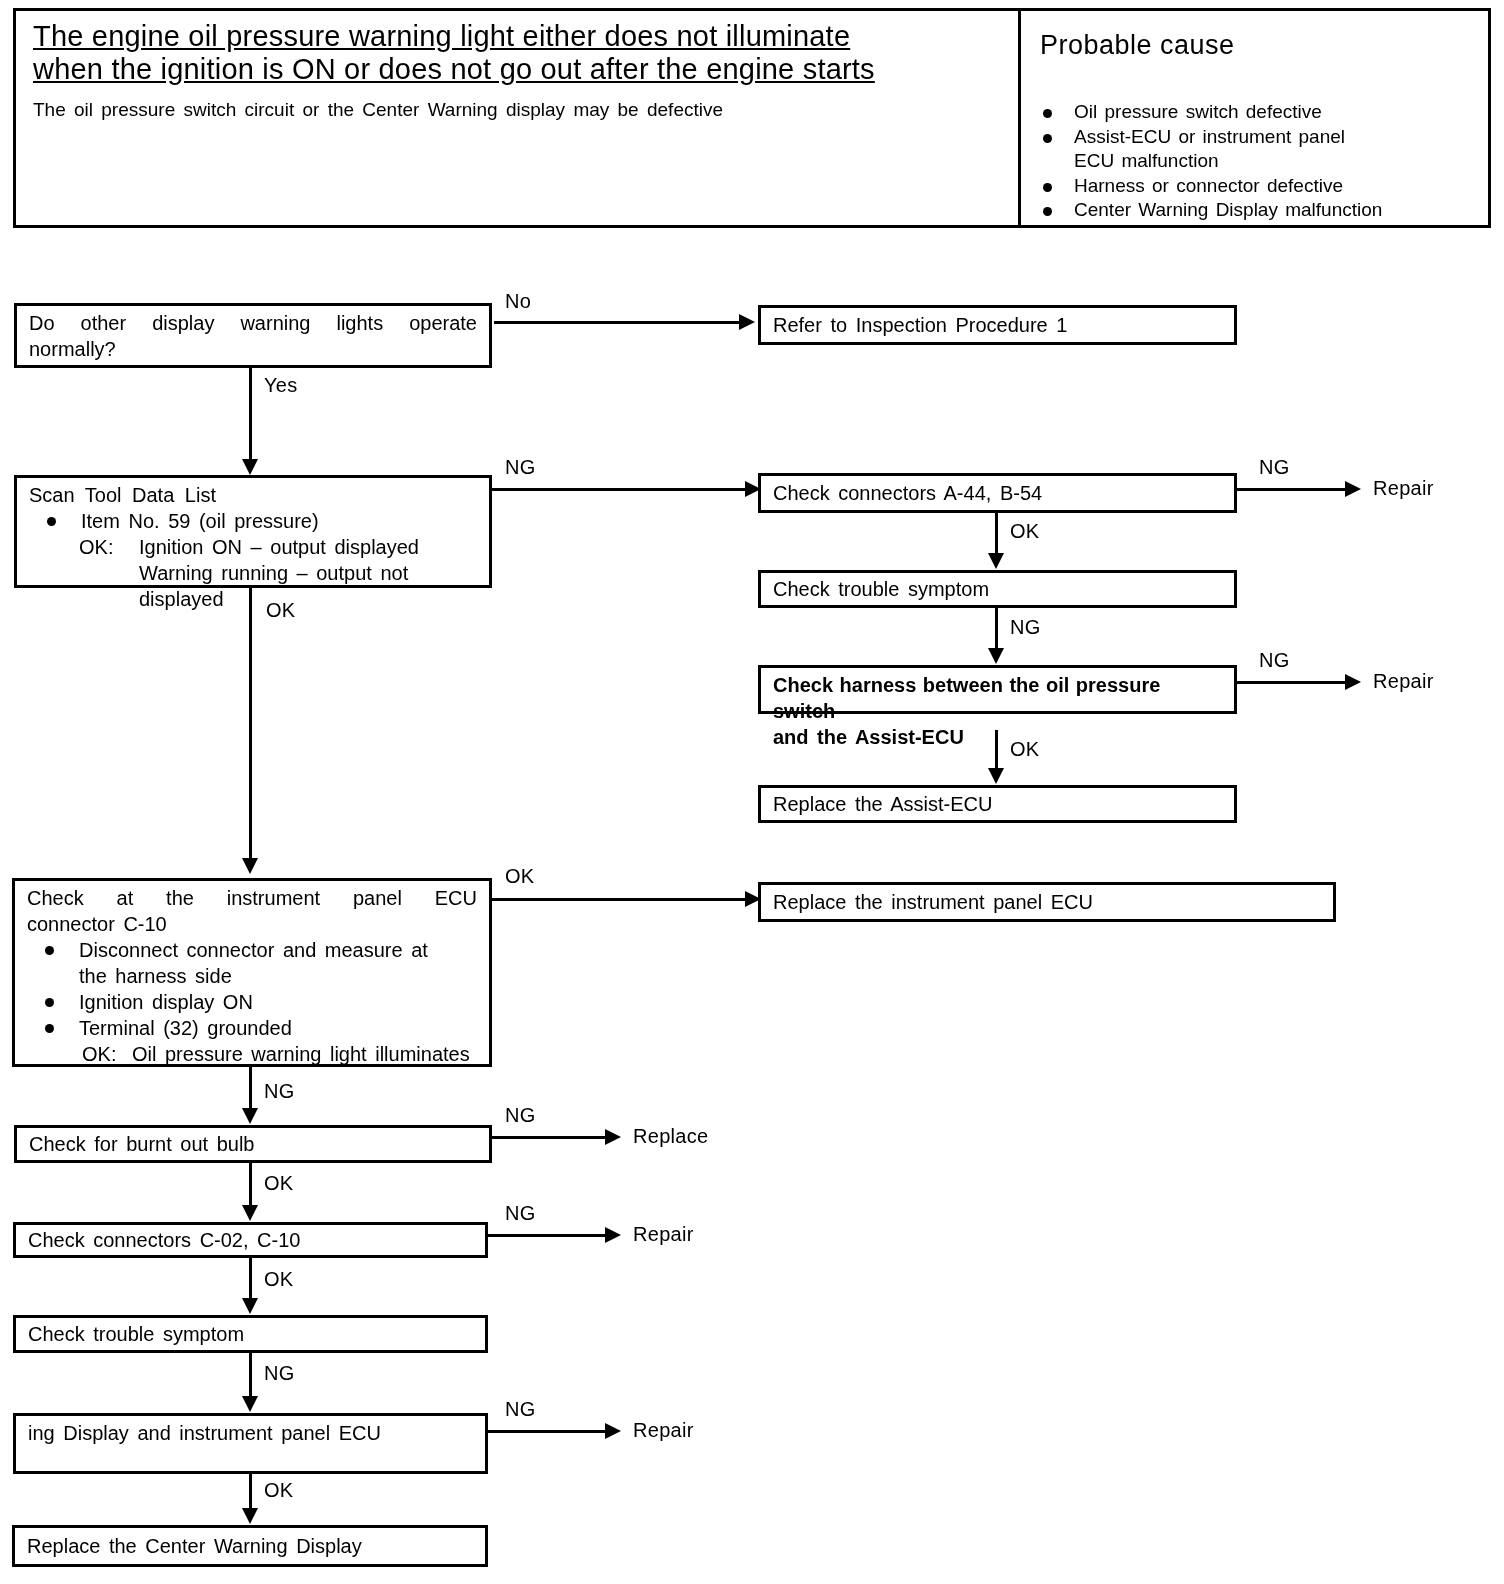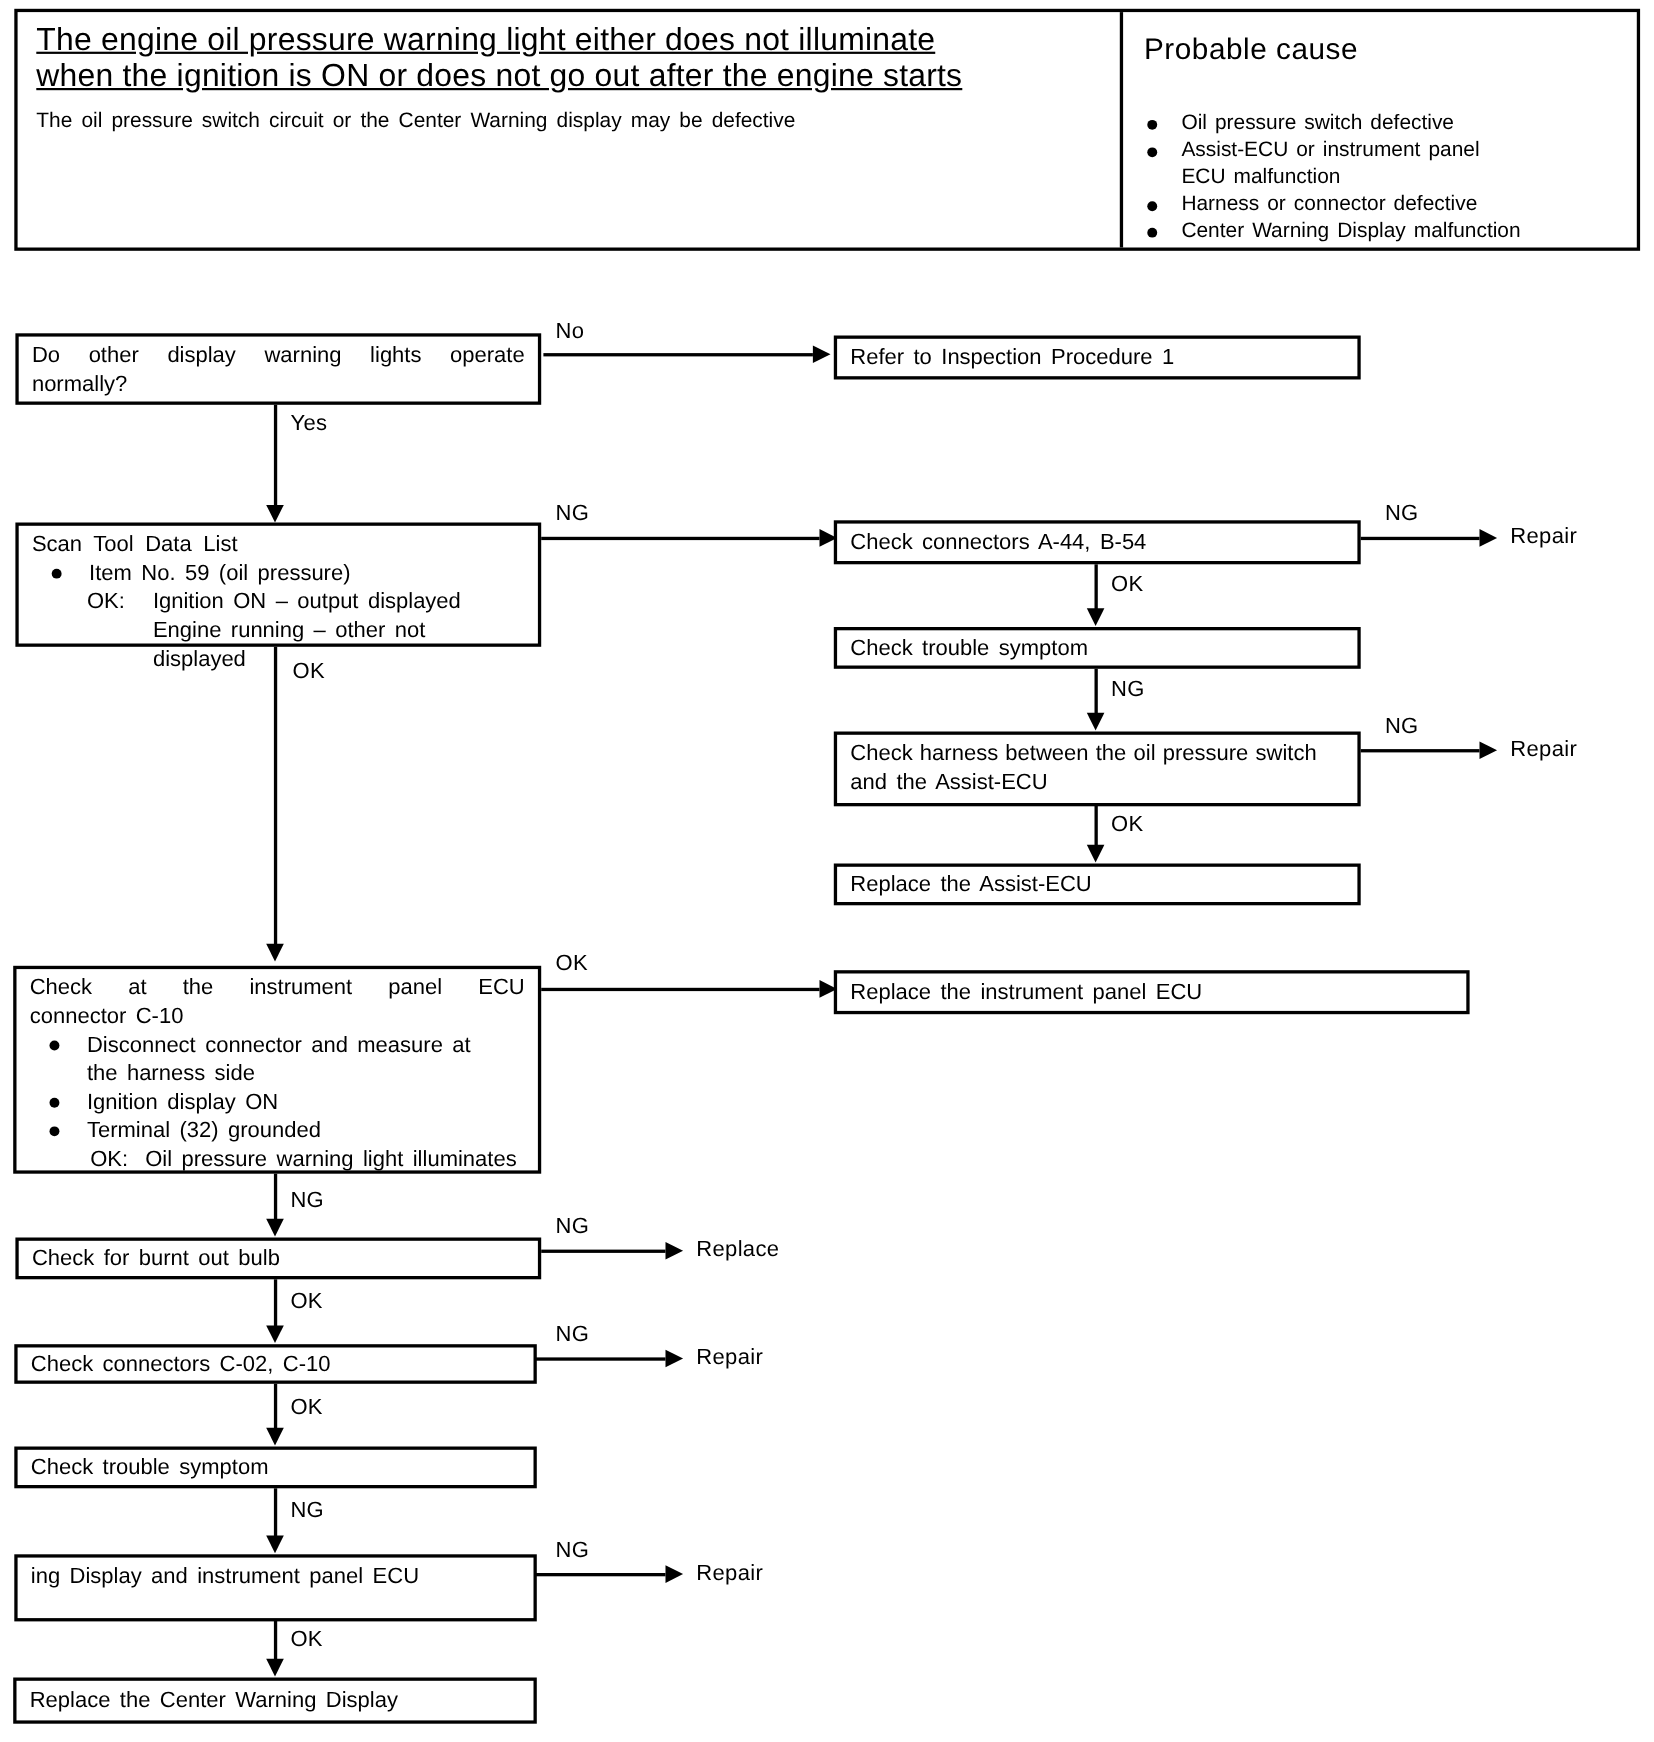--- a/index.html
+++ b/index.html
@@ -63,28 +63,28 @@
 
   <div class="box" style="left:14px;top:475px;width:478px;height:113px;">
     <div style="word-spacing:5px;">Scan Tool Data List</div>
     <div class="brow">
       <span class="dot"></span>
       <span>Item No. 59 (oil pressure)</span>
     </div>
     <div class="okrow">
       <span class="okp">OK:</span><span>Ignition ON – output displayed</span>
     </div>
-    <div class="ind2">Engine running – other not displayed</div>
+    <div class="ind2">Warning running – output not displayed</div>
   </div>
 
   <div class="box center" style="left:758px;top:473px;width:479px;height:40px;">Check connectors A-44, B-54</div>
 
   <div class="box center" style="left:758px;top:570px;width:479px;height:38px;">Check trouble symptom</div>
 
-  <div class="box" style="left:758px;top:665px;width:479px;height:68px;">
+  <div class="box" style="left:758px;top:665px;width:479px;height:49px;font-weight:bold;">
     <div style="word-spacing:1px;">Check harness between the oil pressure switch</div>
     <div>and the Assist-ECU</div>
   </div>
 
   <div class="box center" style="left:758px;top:785px;width:479px;height:38px;">Replace the Assist-ECU</div>
 
   <div class="box" style="left:12px;top:878px;width:480px;height:189px;">
     <div class="justline">Check at the instrument panel ECU</div>
     <div>connector C-10</div>
     <div class="brow">

